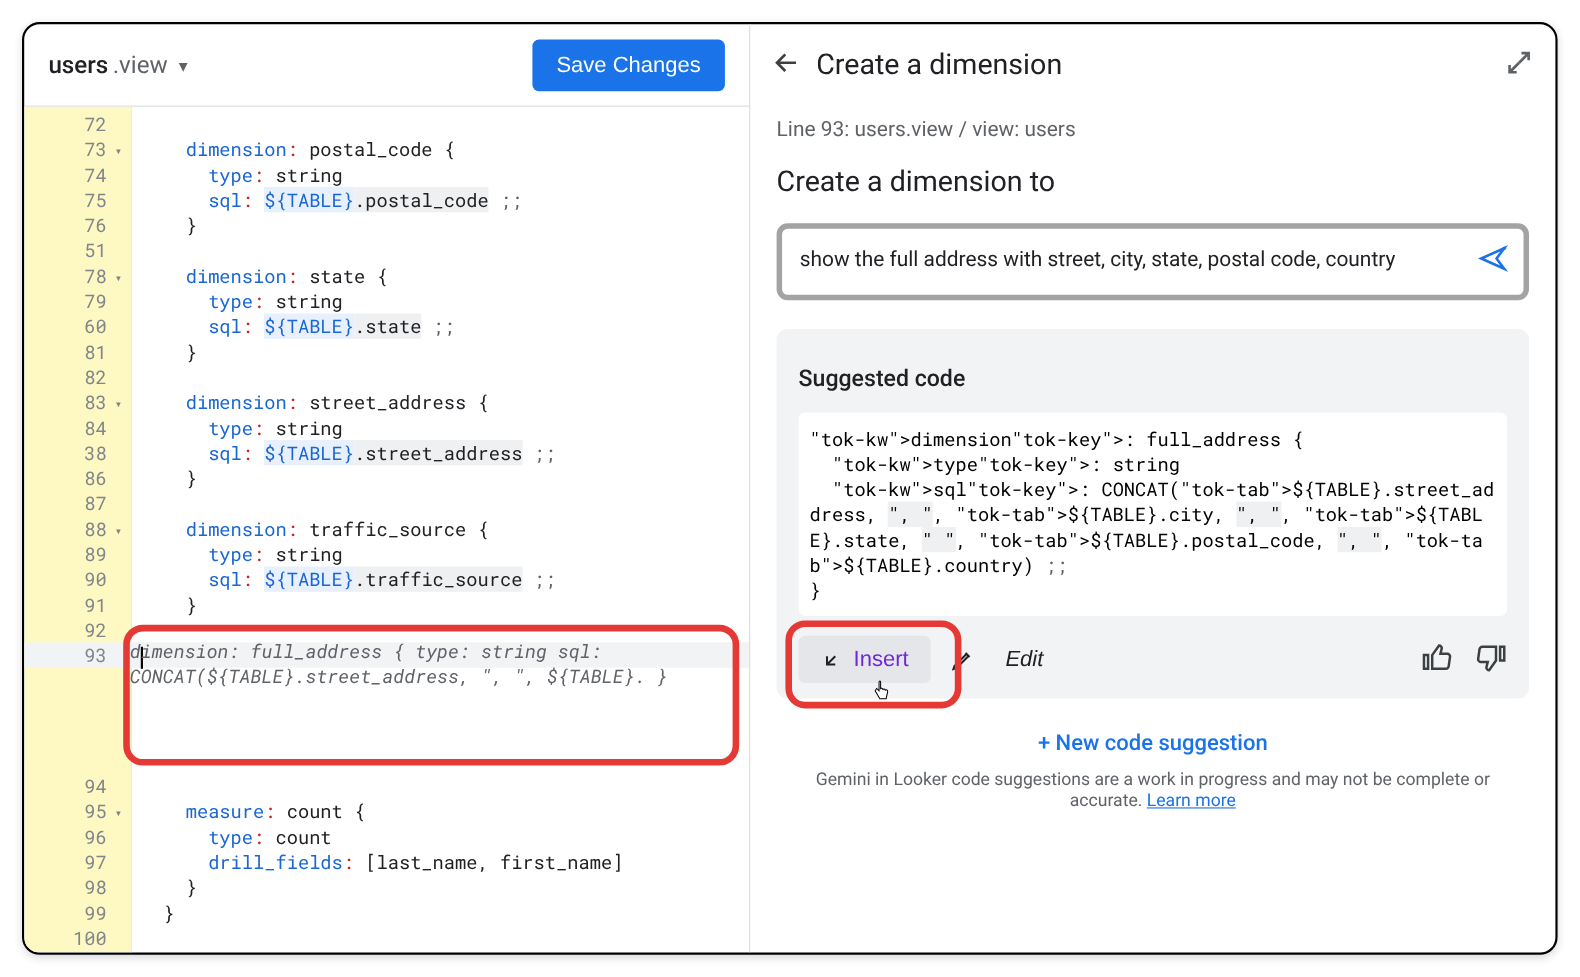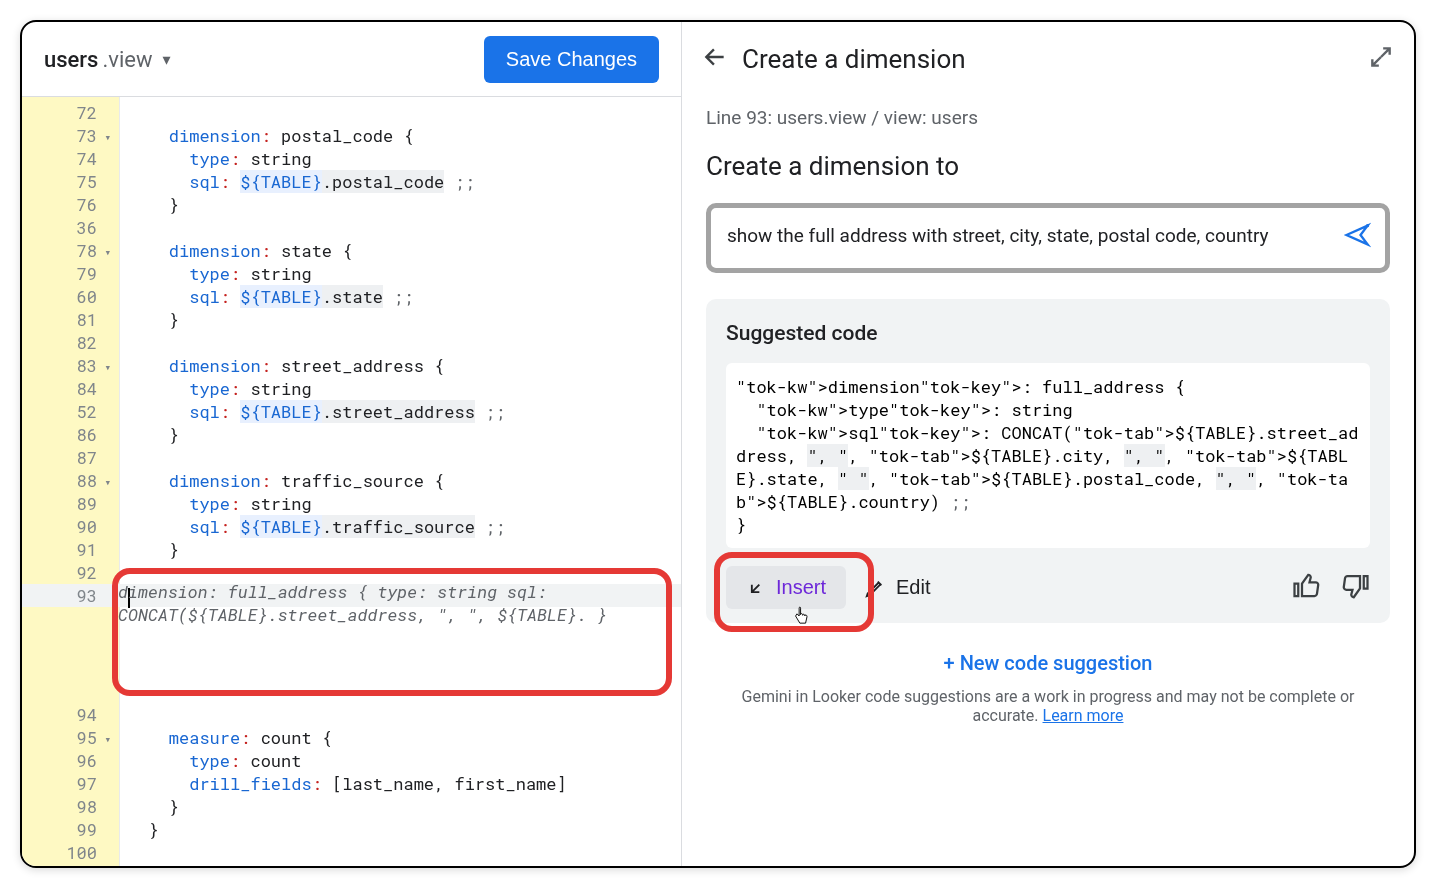--- a/index.html
+++ b/index.html
@@ -69,30 +69,30 @@
   .back-icon svg, .expand-icon svg { width:26px; height:26px; fill:none; stroke:#3c4043; stroke-width:2.2; }
   .expand-icon svg { stroke:#5f6368; }
   .right-title { font-size:26px; font-weight:400; color:#202124; }
   .right-body { padding: 10px 24px 0 24px; flex:1; overflow:auto; }
   .context-line { color:#5f6368; font-size:19px; margin-bottom:22px; }
   .prompt-heading { font-size:26px; color:#202124; margin-bottom:22px; font-weight:400;}
   .prompt-box { border:5px solid #a3a3a3; border-radius:10px; padding:16px 56px 16px 16px; position:relative; font-size:19px; color:#202124; min-height:70px; }
   .send-icon { position:absolute; right:14px; bottom:14px; }
   .send-icon svg { width:28px; height:28px; fill:none; stroke:#1a73e8; stroke-width:2; }
 
-  .result-card { margin-top:26px; background:#f1f3f4; border-radius:10px; padding:22px 20px 14px 20px; position:relative;}
+  .result-card { margin-top:26px; background:#f1f3f4; border-radius:10px; padding:34px 20px 14px 20px; position:relative;}
   .result-card h3 { font-size:21px; font-weight:500; color:#202124; margin-bottom:18px; }
   .code-suggest { background:#fff; border-radius:6px; padding:12px 10px; font-family:'Roboto Mono', Menlo, Consolas, monospace; font-size:17px; line-height:23px; white-space:pre-wrap; word-break:break-all; }
   .code-suggest .tok-str { background:#eef0f2; }
 
   .action-row { display:flex; align-items:center; justify-content:space-between; margin-top:18px; }
   .action-left { display:flex; align-items:center; gap:18px; }
   .insert-btn { display:flex; align-items:center; gap:10px; background:#e4e6e9; border:none; border-radius:6px; padding:10px 20px; font-size:20px; color:#6d28d9; cursor:pointer; position:relative;}
   .insert-btn svg { width:20px; height:20px; stroke:#202124; stroke-width:2.2; fill:none;}
-  .edit-btn { display:flex; align-items:center; gap:10px; background:transparent; border:none; font-size:20px; color:#202124; cursor:pointer; }
+  .edit-btn { display:flex; align-items:center; gap:28px; background:transparent; border:none; font-size:20px; color:#202124; cursor:pointer;font-style:italic; }
   .edit-btn svg { width:22px; height:22px; stroke:#202124; fill:#202124;}
   .feedback { display:flex; gap:18px; }
   .feedback svg { width:30px; height:30px; fill:none; stroke:#3c4043; stroke-width:1.8; }
 
   .hl-insert { position:absolute; left:-12px; top:-14px; width:160px; height:80px; border:6px solid #e53935; border-radius:18px; pointer-events:none; }
 
   .new-suggestion { text-align:center; margin-top:28px; }
   .new-suggestion a { color:#1a73e8; text-decoration:none; font-size:20px; font-weight:500; }
   .disclaimer { text-align:center; color:#5f6368; font-size:16px; margin-top:12px; padding: 0 10px;}
   .disclaimer a { color:#1a73e8; }
@@ -119,29 +119,29 @@
       <button class="save-btn">Save Changes</button>
     </div>
     <div class="editor">
       <div class="line93bg"></div>
       <div class="gutter" id="gutter">
           <div class="ln">72</div>
           <div class="ln fold">73</div>
           <div class="ln">74</div>
           <div class="ln">75</div>
           <div class="ln">76</div>
-          <div class="ln">36</div>
+          <div class="ln">51</div>
           <div class="ln fold">78</div>
           <div class="ln">79</div>
           <div class="ln">60</div>
           <div class="ln">81</div>
           <div class="ln">82</div>
           <div class="ln fold">83</div>
           <div class="ln">84</div>
-          <div class="ln">52</div>
+          <div class="ln">38</div>
           <div class="ln">86</div>
           <div class="ln">87</div>
           <div class="ln fold">88</div>
           <div class="ln">89</div>
           <div class="ln">90</div>
           <div class="ln">91</div>
           <div class="ln">92</div>
           <div class="ln">93</div>
           <div class="ghost"></div>
           <div class="ln">94</div>

